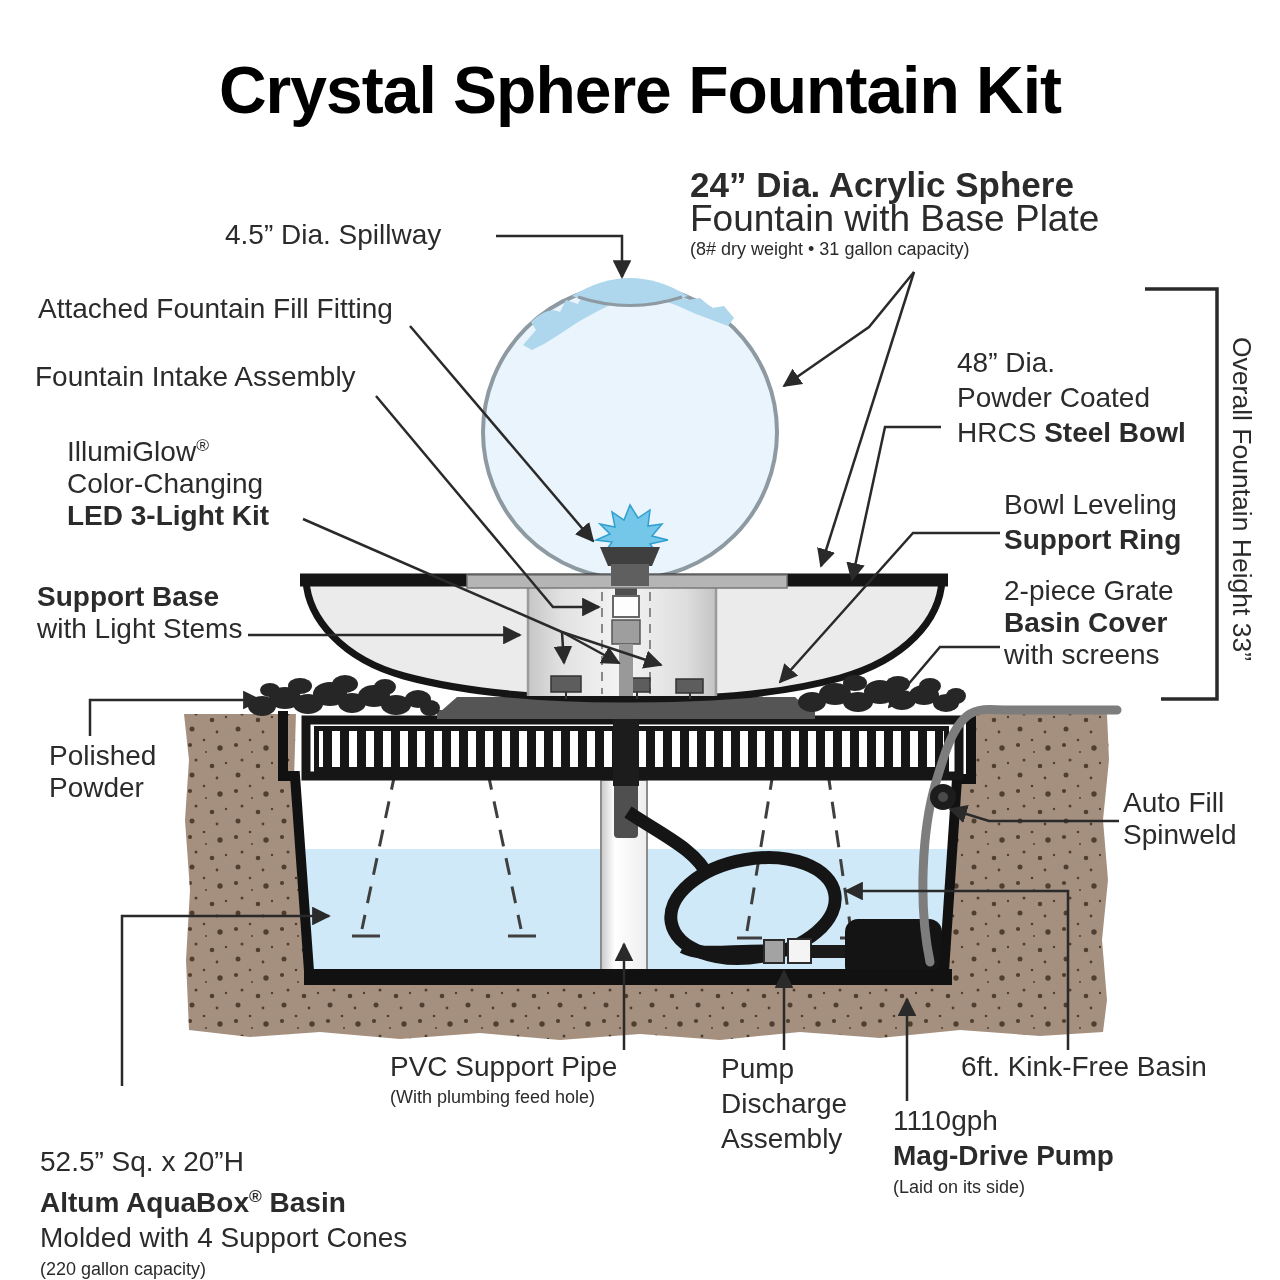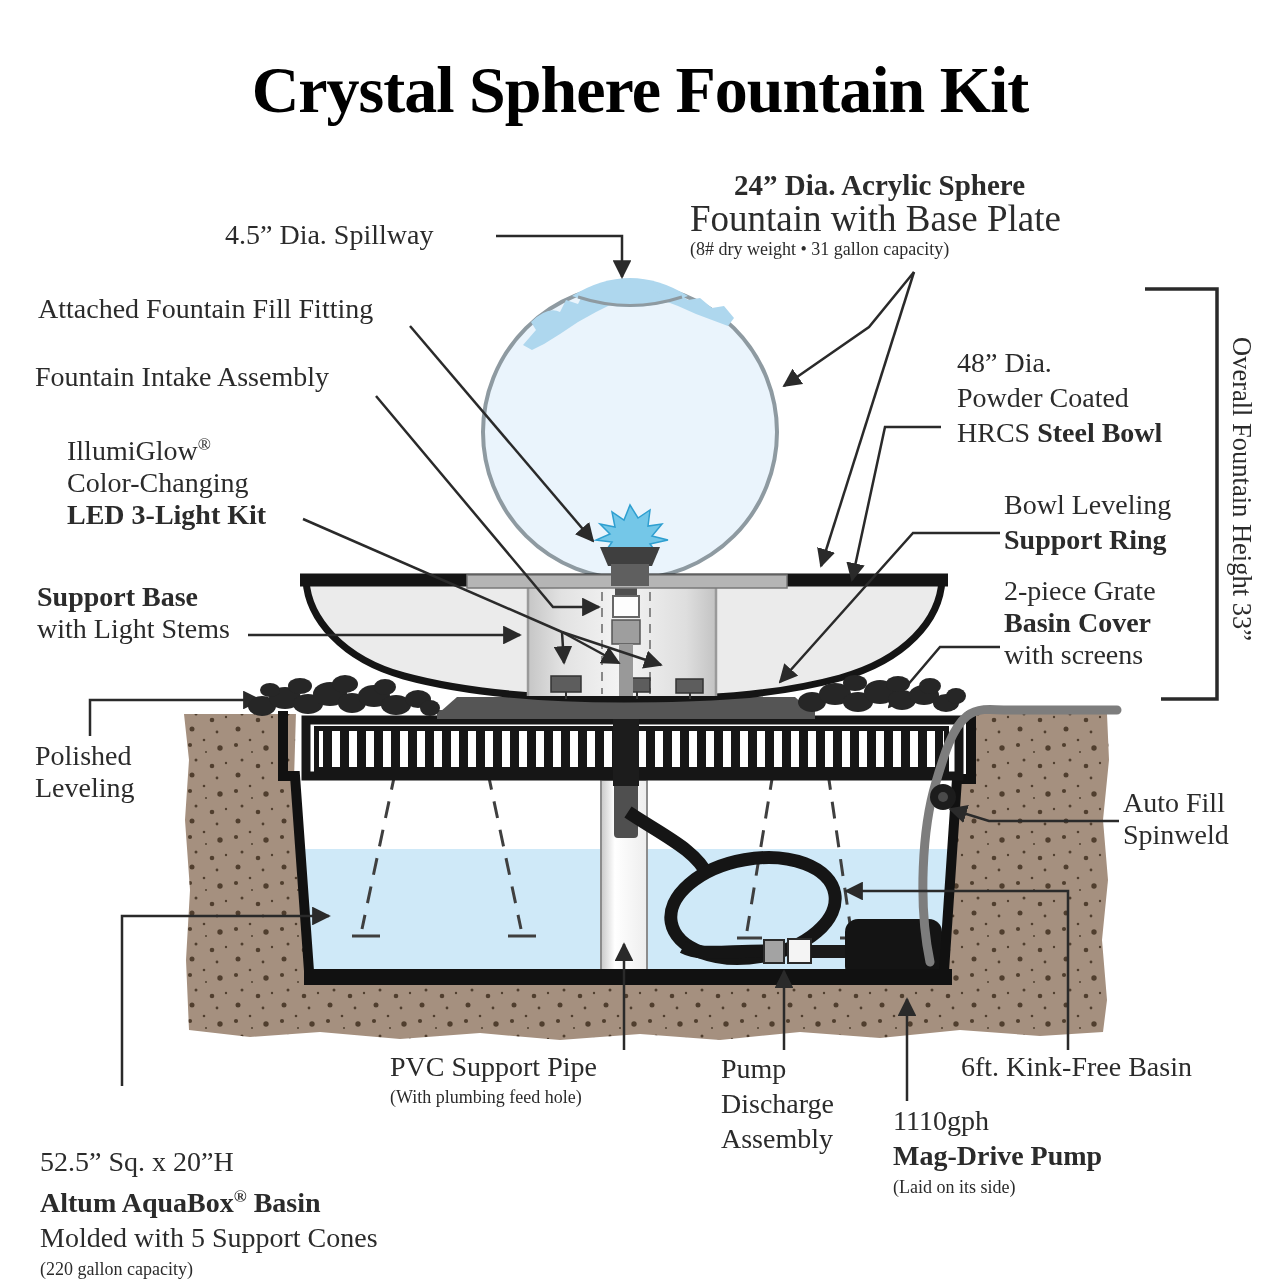--- a/index.html
+++ b/index.html
@@ -3,21 +3,21 @@
 <meta charset="utf-8">
 <style>
   :root{
     --c-ink:#1a1a1a; --c-text:#2b2b2b; --c-water:#cfe9f8; --c-ground:#a5907f;
     --c-speckle:#40301f; --c-sphere:#eaf4fc; --c-sphere-edge:#8e9aa1;
     --c-splash:#aed7ee; --c-splash2:#74c7e8; --c-bowl:#ebebeb; --c-plate:#b5b5b5;
     --c-steel:#555555; --c-pump:#141414; --c-hose:#7d7d7d; --c-pebble:#262626;
   }
   html,body{margin:0;padding:0;background:#ffffff;}
   #stage{position:relative;width:1280px;height:1280px;background:#fff;overflow:hidden;
-         font-family:Liberation Serif, serif;}
+         font-family:Liberation Sans, sans-serif;}
   #art{position:absolute;left:0;top:0;}
   .title{position:absolute;left:0;top:52px;width:1280px;text-align:center;
          font-size:66px;font-weight:bold;letter-spacing:-1px;color:#000;}
   .lbl{position:absolute;font-size:28px;line-height:32px;color:var(--c-text);white-space:nowrap;}
   .lbl .b{font-weight:bold;}
   .lbl .sm{font-size:18px;line-height:29px;}
   .lh35{line-height:35px;}
   .rt{text-align:left;}
   .vert{writing-mode:vertical-rl;text-orientation:mixed;font-size:26.5px;}
   sup{font-size:0.62em;}
@@ -242,21 +242,21 @@
     </g>
   </svg>
 
   <div class="title">Crystal Sphere Fountain Kit</div>
 
   <div class="lbl rt" style="left:225px;top:219px;width:266px;">
     <span>4.5” Dia. Spillway</span>
   </div>
 
   <div class="lbl" style="left:690px;top:168px;">
-    <div class="b" style="font-size:29px;line-height:34px;margin-left:44px;">24” Dia. Acrylic Sphere</div>
+    <div class="b" style="font-size:35px;line-height:34px;">24” Dia. Acrylic Sphere</div>
     <div style="font-size:37px;line-height:33px;">Fountain with Base Plate</div>
     <div class="sm">(8# dry weight • 31 gallon capacity)</div>
   </div>
 
   <div class="lbl" style="left:38px;top:293px;">
     <span>Attached Fountain Fill Fitting</span>
   </div>
 
   <div class="lbl" style="left:35px;top:361px;">
     <span>Fountain Intake Assembly</span>
@@ -266,23 +266,23 @@
     <div><span>IllumiGlow</span><sup>®</sup></div>
     <div>Color-Changing</div>
     <div class="b">LED 3-Light Kit</div>
   </div>
 
   <div class="lbl" style="left:37px;top:581px;">
     <div class="b">Support Base</div>
     <div>with Light Stems</div>
   </div>
 
-  <div class="lbl" style="left:35px;top:740px;">
+  <div class="lbl" style="left:49px;top:740px;">
     <div>Polished</div>
-    <div>Leveling</div>
+    <div>Powder</div>
   </div>
 
   <div class="lbl lh35" style="left:957px;top:345px;">
     <div>48” Dia.</div>
     <div>Powder Coated</div>
     <div><span>HRCS </span><span class="b">Steel Bowl</span></div>
   </div>
 
   <div class="lbl lh35" style="left:1004px;top:487px;">
     <div>Bowl Leveling</div>
@@ -300,21 +300,21 @@
     <div>Spinweld</div>
   </div>
 
   <div class="lbl vert" style="left:1226px;top:337px;">
     <span>Overall Fountain Height 33”</span>
   </div>
 
   <div class="lbl lh35" style="left:40px;top:1144px;">
     <div>52.5” Sq. x 20”H</div>
     <div class="b"><span>Altum AquaBox</span><sup>®</sup><span> Basin</span></div>
-    <div>Molded with 5 Support Cones</div>
+    <div>Molded with 4 Support Cones</div>
     <div class="sm">(220 gallon capacity)</div>
   </div>
 
   <div class="lbl" style="left:390px;top:1051px;">
     <div>PVC Support Pipe</div>
     <div class="sm">(With plumbing feed hole)</div>
   </div>
 
   <div class="lbl lh35" style="left:721px;top:1051px;">
     <div>Pump</div>

